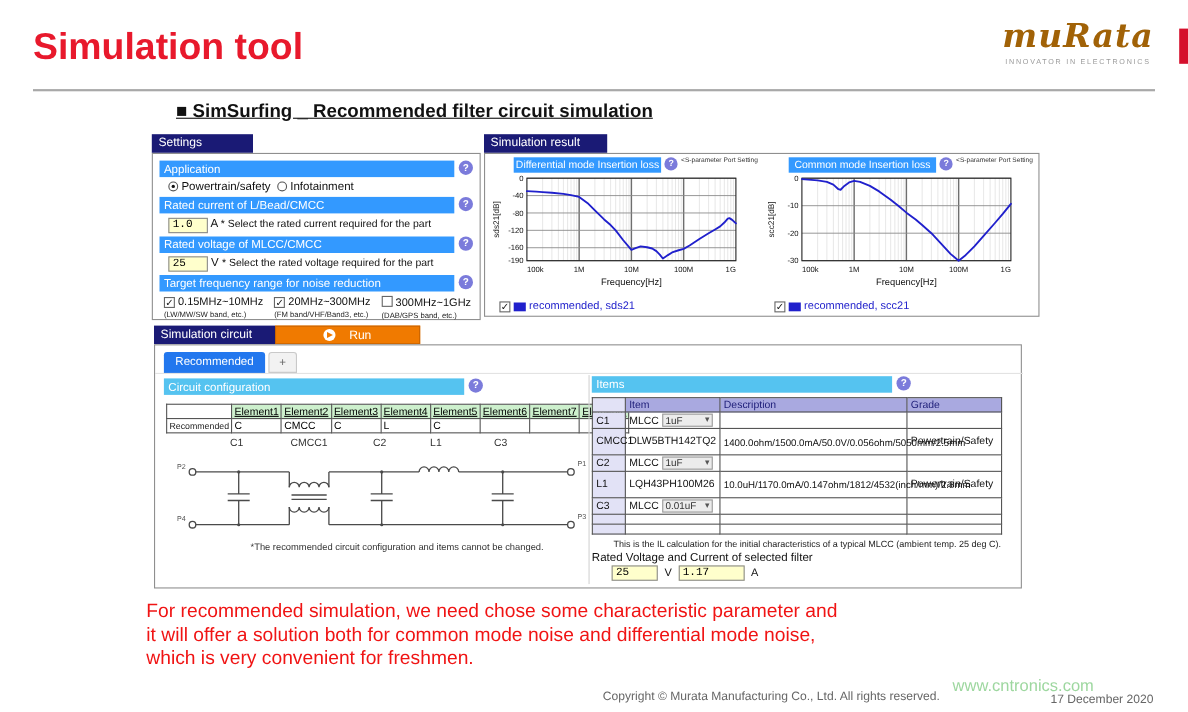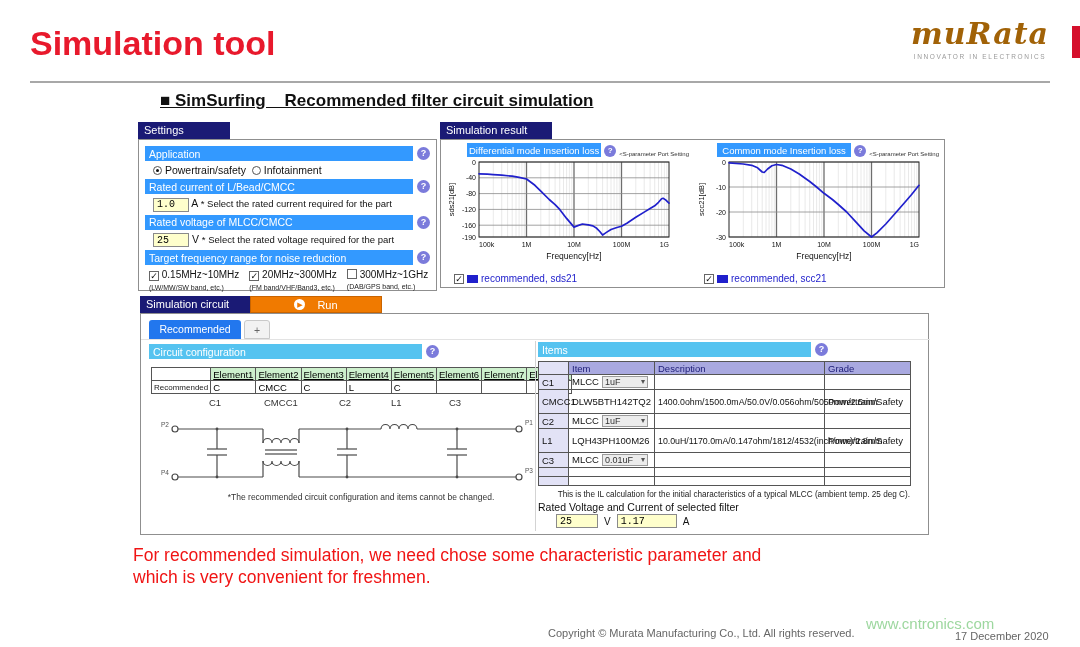--- a/index.html
+++ b/index.html
@@ -14,41 +14,41 @@
   .edge-bar { position:absolute; left:1072px; top:26px; width:8px; height:32px; background:#d50f2c; }
   .title-rule { position:absolute; left:30px; top:81px; width:1020px; height:2px; background:#a8a8a8; }
   .section-heading { position:absolute; left:160px; top:91px; font-size:17px; font-weight:bold; color:#111; text-decoration:underline; }
 
   
   .panel-tab { position:absolute; background:#1a1a75; color:#fff; font-size:11px; padding:2px 6px 0 6px; height:17px; }
   .panel-box { position:absolute; border:1px solid #8f8f8f; background:#fff; }
   .blue-bar { background:#3399ff; color:#fff; font-size:10.5px; padding:1.5px 4px; height:15px; white-space:nowrap; overflow:hidden; }
   .lblue-bar { background:#55c3f0; color:#fff; font-size:10.5px; padding:1.5px 4px; height:15px; }
   .qicon { display:inline-block; width:13px; height:13px; border-radius:50%; background:#7b7bdb; color:#fff; font-size:9px; font-weight:bold; text-align:center; line-height:13px; flex:0 0 13px; }
-  .bar-row { display:flex; align-items:center; gap:4px; }
+  .bar-row { display:flex; align-items:flex-start; gap:4px; }
   .bar-row .blue-bar, .bar-row .lblue-bar { flex:1; }
   .yellow-input { background:#ffffcc; border:1px solid #8a8a8a; font-size:10px; height:14px; width:36px; padding:0 3px; font-family:Liberation Mono, monospace; }
   .cbox { display:inline-block; width:10px; height:10px; border:1px solid #666; background:#fff; font-size:9px; line-height:9px; text-align:center; vertical-align:-1px; color:#111; }
   .radio { display:inline-block; width:9px; height:9px; border:1px solid #555; border-radius:50%; background:#fff; position:relative; vertical-align:-1px; }
   .radio.on::after { content:""; position:absolute; left:2px; top:2px; width:3px; height:3px; border-radius:50%; background:#111; }
 
   
   .settings-panel { left:138px; top:122px; width:299px; height:169px; position:absolute; }
   .settings-box { left:0; top:17px; width:299px; height:152px; padding:6px 6px 0 6px; }
   .set-row { font-size:10.5px; color:#111; margin:3px 0 3px 8px; }
   .set-note { font-size:9.5px; color:#111;text-align:center; }
   .freq-row { display:flex; margin:4px 0 0 4px; gap:10px; }
   .freq-opt { font-size:10px; color:#111; white-space:nowrap; }
   .freq-sub { font-size:7px; color:#222; margin-top:3px; }
 
   
   .result-panel { left:440px; top:122px; width:505px; height:166px; position:absolute; }
   .result-box { left:0; top:17px; width:505px; height:149px; }
   .chart-group { position:absolute; top:3px; width:243px; }
-  .chart-titlebar { display:flex; align-items:flex-end; gap:3px; margin-left:21px; }
+  .chart-titlebar { display:flex; align-items:flex-start; gap:3px; margin-left:21px; }
   .chart-title { width:168px; background:#3399ff; color:#fff; font-size:9.5px; text-align:center; padding:1.5px 0; }
   .chart-titlebar .qicon { width:12px; height:12px; line-height:12px; font-size:8px; flex:0 0 12px; }
   .port-note { font-size:6px; color:#333; white-space:nowrap; }
   .legend-row { position:absolute; top:130px; left:8px; display:flex; align-items:center; gap:3px; font-size:10px; color:#2222cc; }
   .legend-swatch { width:11px; height:8px; background:#2020cc; display:inline-block; }
 
   
   .circuit-panel { left:140px; top:296px; width:790px; height:239px; position:absolute; }
   .run-btn { position:absolute; left:110px; top:0; width:132px; height:17px; background:#f07a00; color:#fff; font-size:11px; display:flex; align-items:center; justify-content:center; gap:12px; border:1px solid #c96400; }
   .run-icon { width:11px; height:11px; background:#fff; border-radius:50%; color:#f07a00; font-size:7px; line-height:11px; text-align:center; }
@@ -468,20 +468,21 @@
         <input class="yellow-input" style="width: 42px;" value="25">
         <span>V</span>
         <input class="yellow-input" style="width: 60px;" value="1.17">
         <span>A</span>
       </div>
     </div>
   </div>
 
   <div class="annotation">
     <div>For recommended simulation, we need chose some characteristic parameter and</div>
+    <div>it will offer a solution both for common mode noise and differential mode noise,</div>
     <div>which is very convenient for freshmen.</div>
   </div>
 
   <div class="footer-copyright">Copyright © Murata Manufacturing Co., Ltd. All rights reserved.</div>
   <div class="watermark">www.cntronics.com</div>
   <div class="footer-date">17 December 2020</div>
 
 </div>
 
 </body></html>

